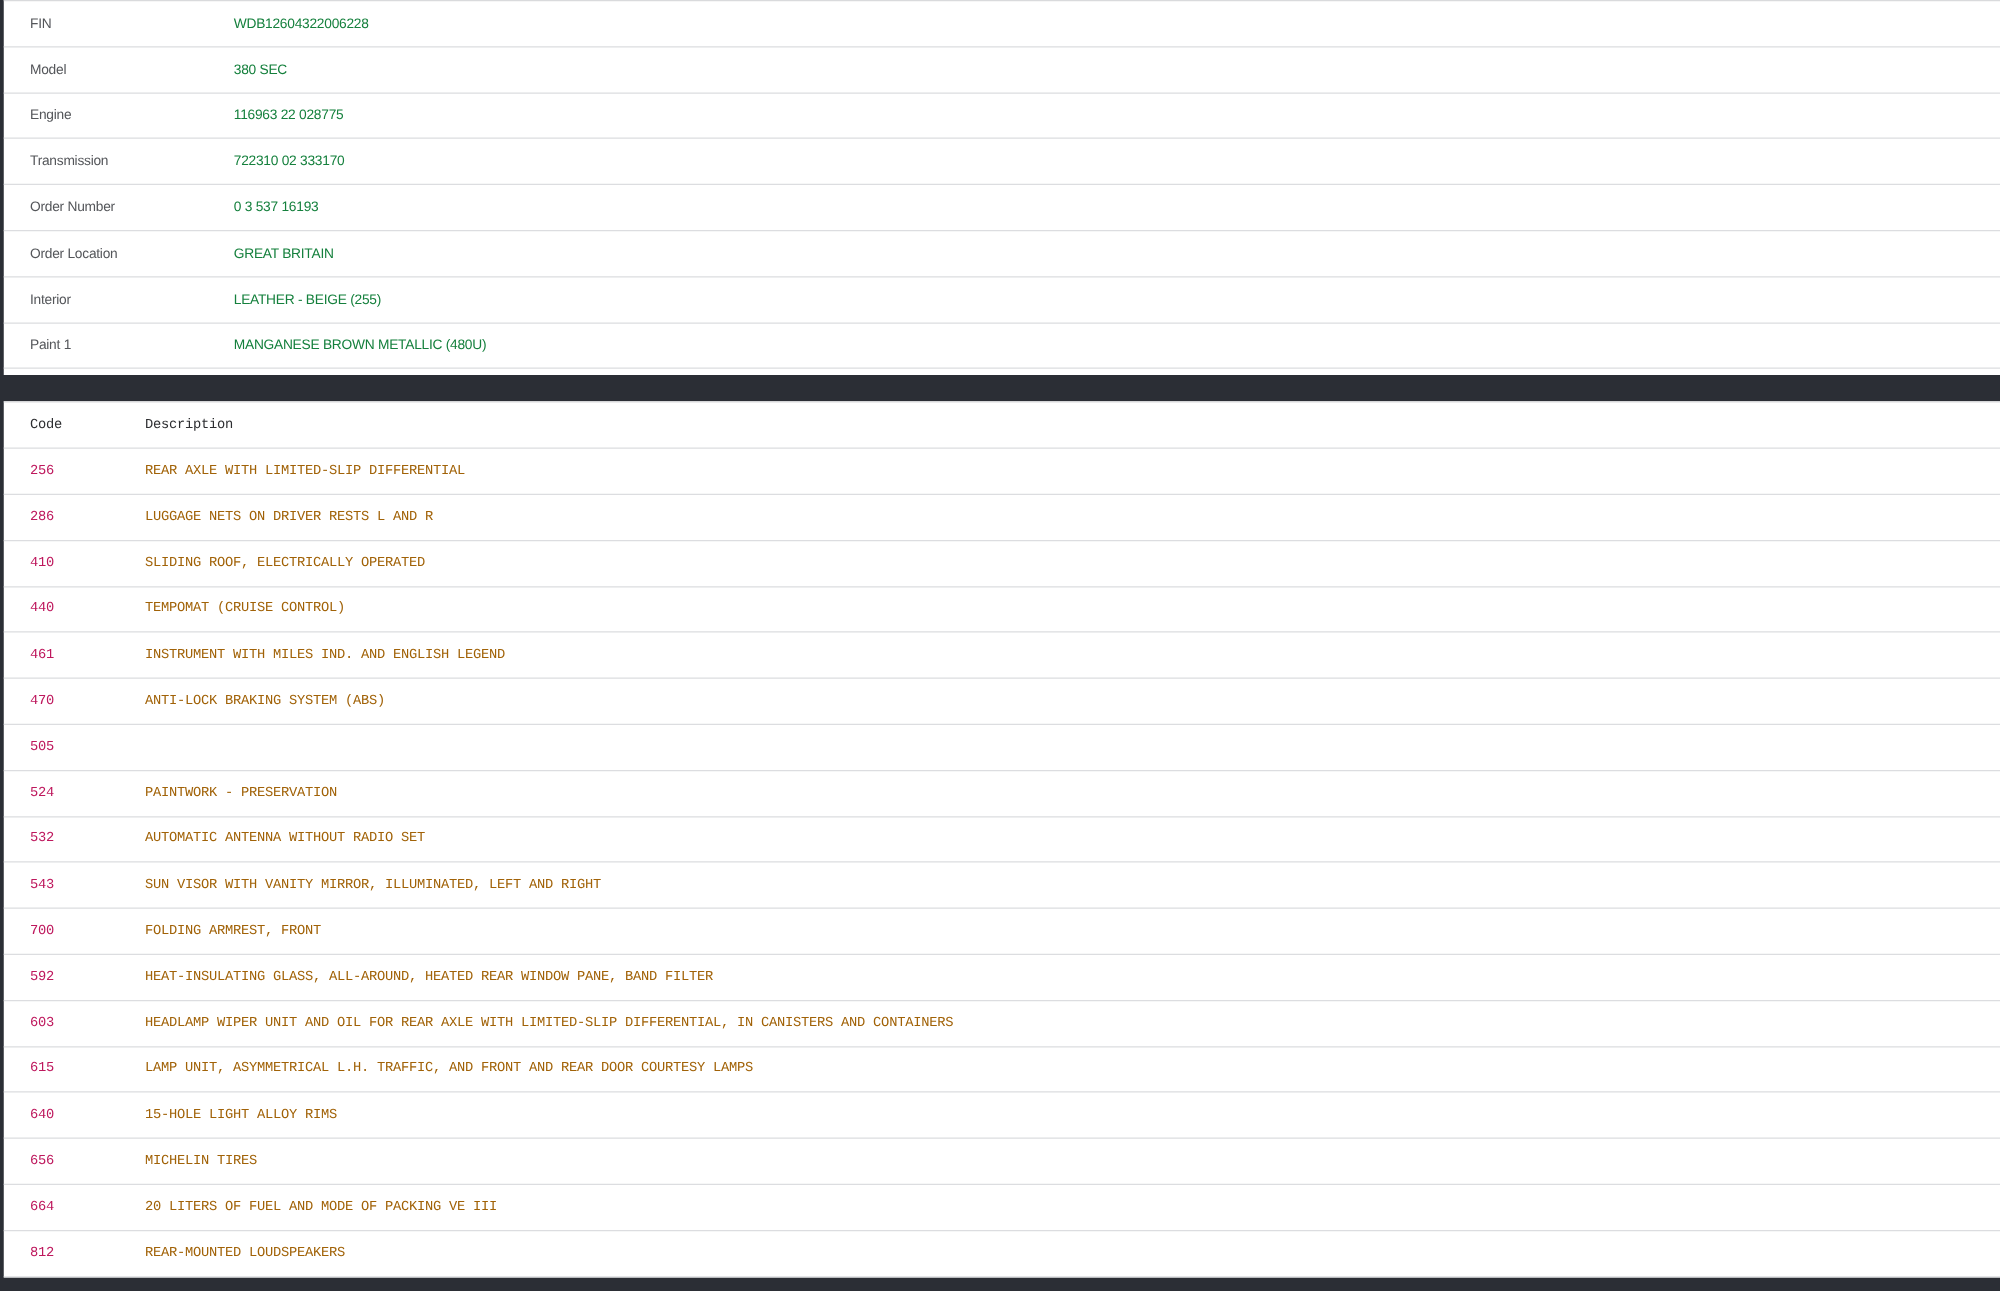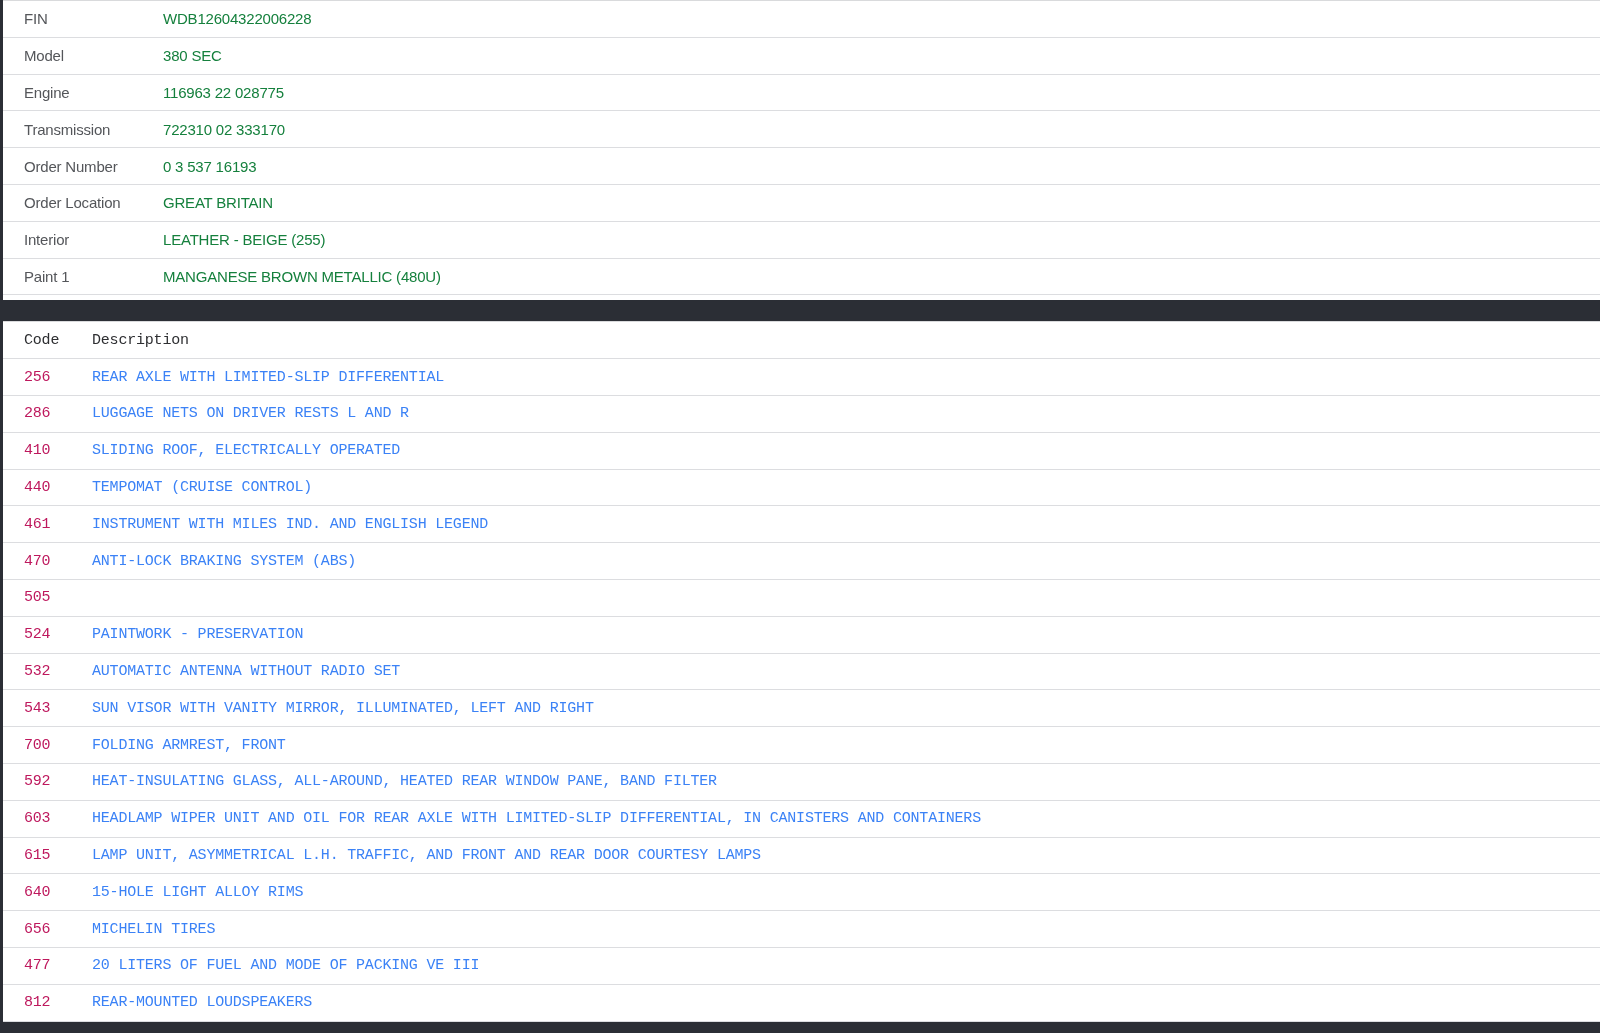--- a/index.html
+++ b/index.html
@@ -21,43 +21,44 @@
   }
   .card.options-card {
     margin-top: 21px;
     font-family: Liberation Mono, monospace;
   }
   .row {
     display: flex;
     align-items: center;
     height: 36.8px;
     border-bottom: 1px solid #dcdde0;
-    font-size: 15px;
+    font-size: 11px;
     letter-spacing: -0.2px;
     white-space: nowrap;
+    gap: 24px;
   }
   
   .kv-label {
     padding-left: 21px;
     width: 160px;
     flex: 0 0 160px;
     color: #54565a;
   }
   .kv-value {
     color: #15803d;
   }
   
   .opt-code {
     padding-left: 21px;
     width: 89px;
     flex: 0 0 89px;
     color: #be185d;
   }
   .opt-desc {
-    color: #3b82f6;
+    color: #a16207;
   }
   .row.header-row .opt-code,
   .row.header-row .opt-desc {
     color: #2d2e31;
     font-weight: 500;
   }
 </style>
 </head>
 <body>
 
@@ -182,21 +183,21 @@
     <span class="opt-code">640</span>
     <span class="opt-desc">15-HOLE LIGHT ALLOY RIMS</span>
   </div>
 
   <div class="row">
     <span class="opt-code">656</span>
     <span class="opt-desc">MICHELIN TIRES</span>
   </div>
 
   <div class="row">
-    <span class="opt-code">477</span>
+    <span class="opt-code">664</span>
     <span class="opt-desc">20 LITERS OF FUEL AND MODE OF PACKING VE III</span>
   </div>
 
   <div class="row">
     <span class="opt-code">812</span>
     <span class="opt-desc">REAR-MOUNTED LOUDSPEAKERS</span>
   </div>
 </div>
 
 </body></html>

